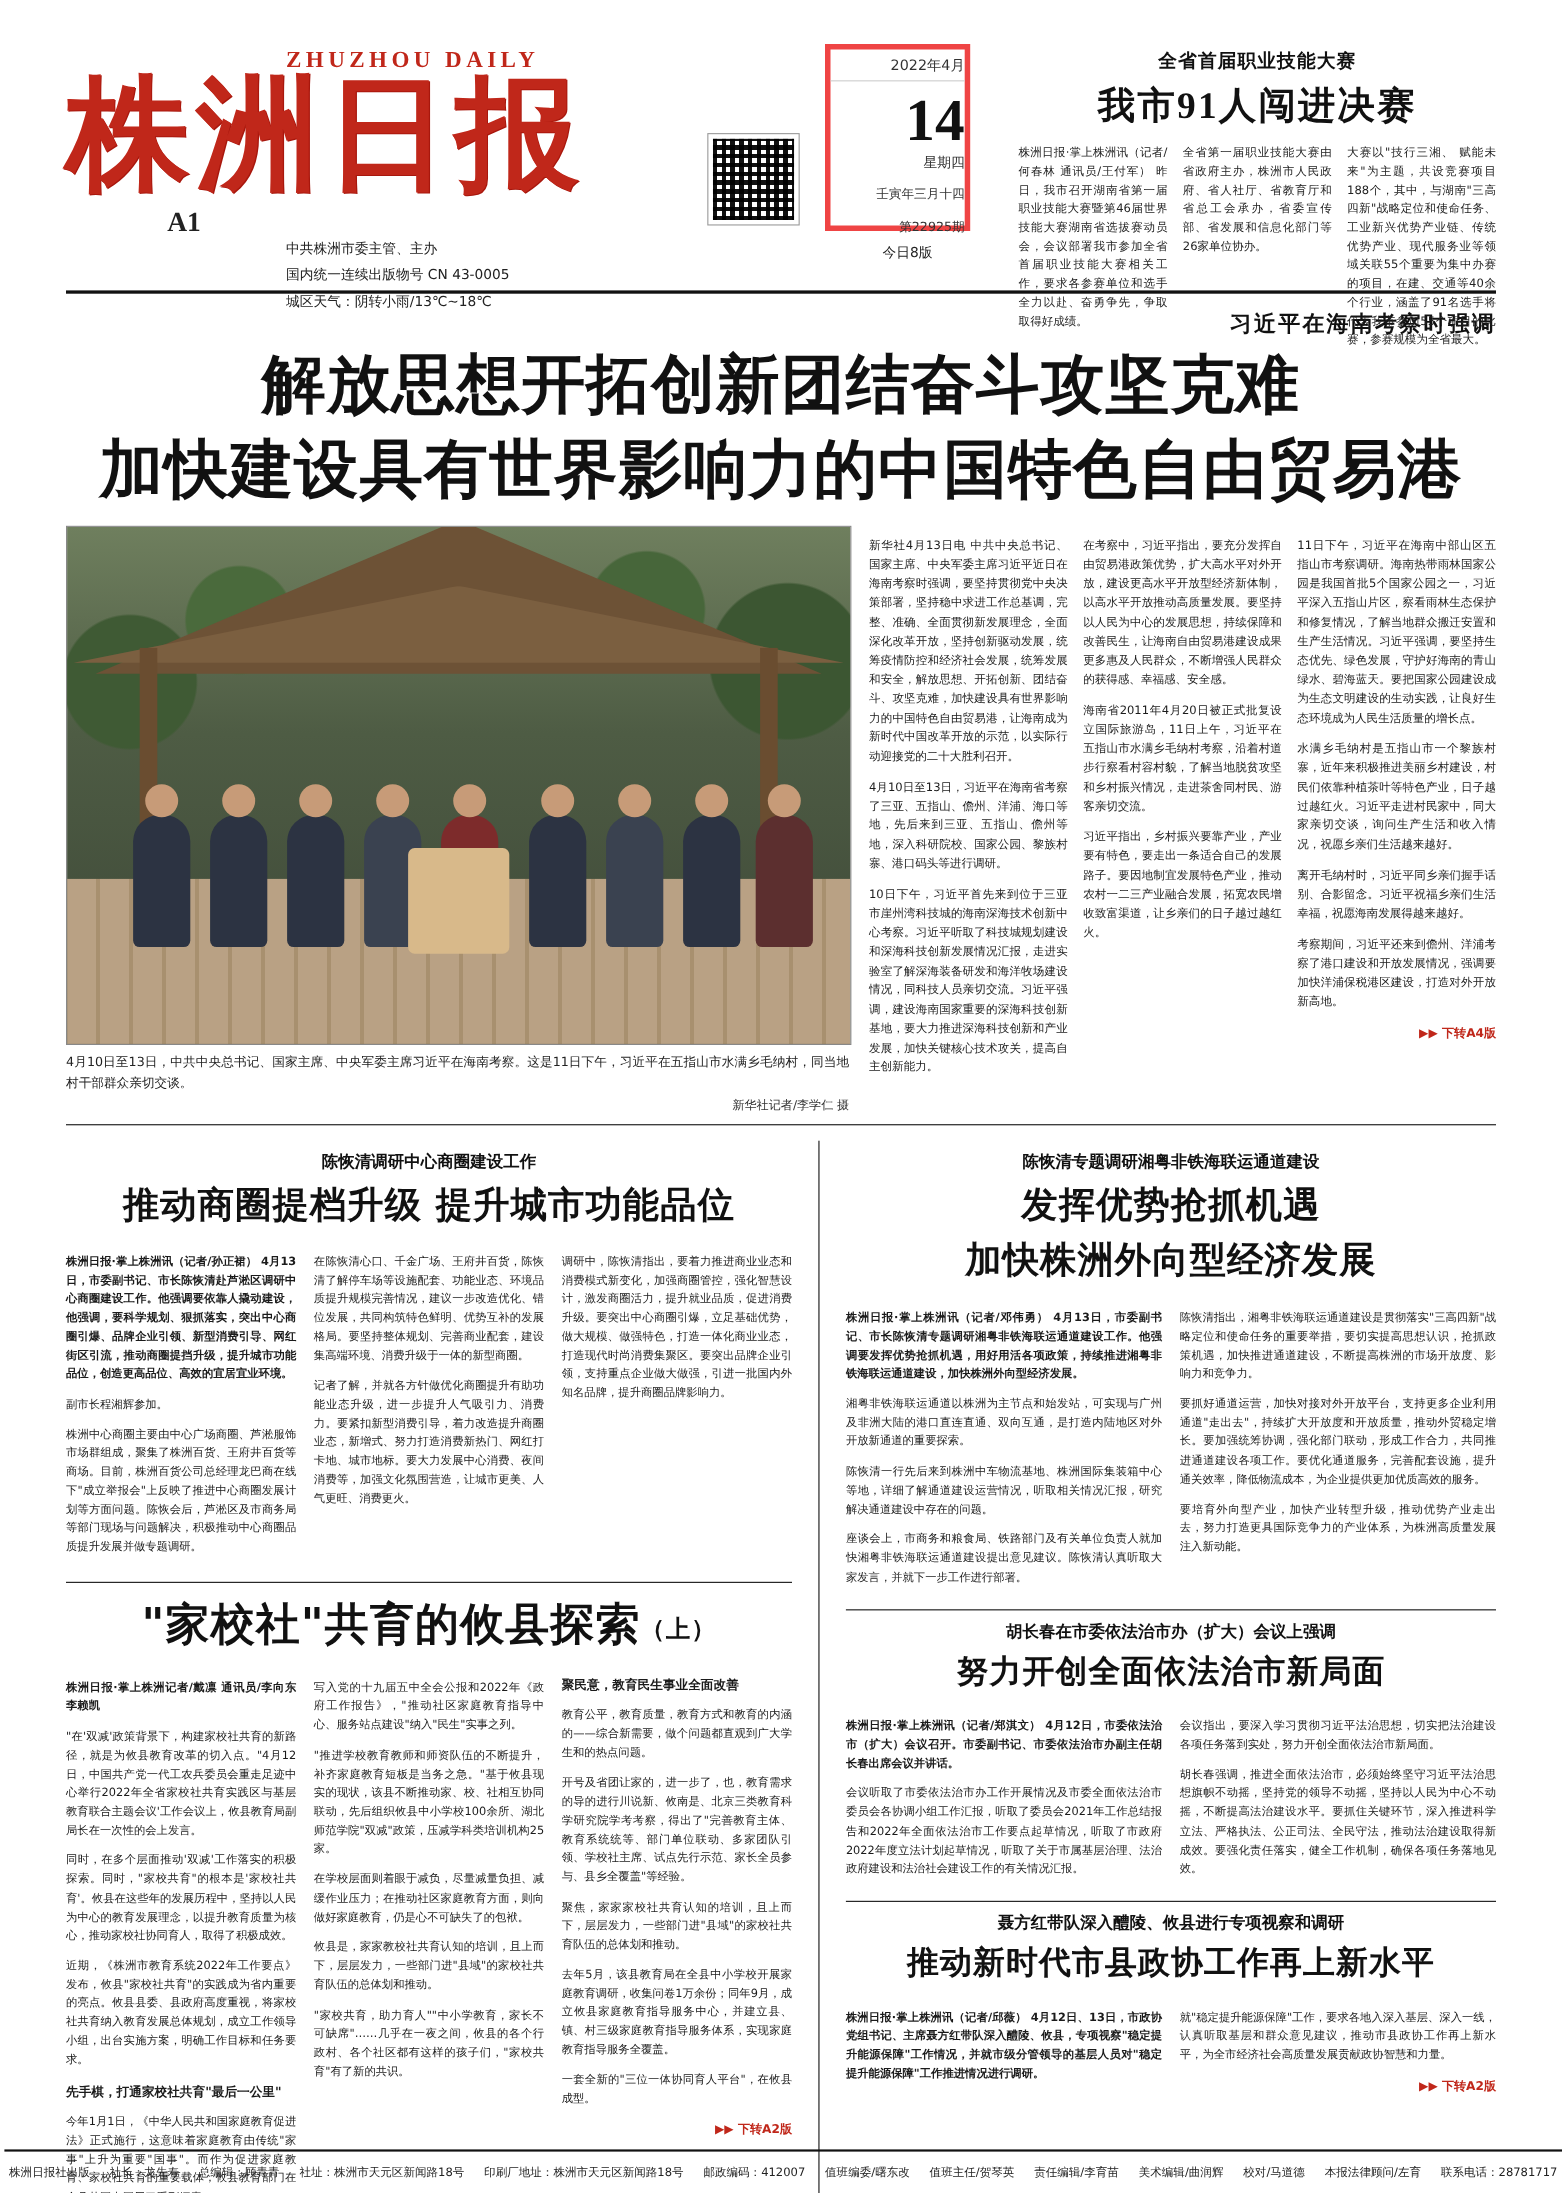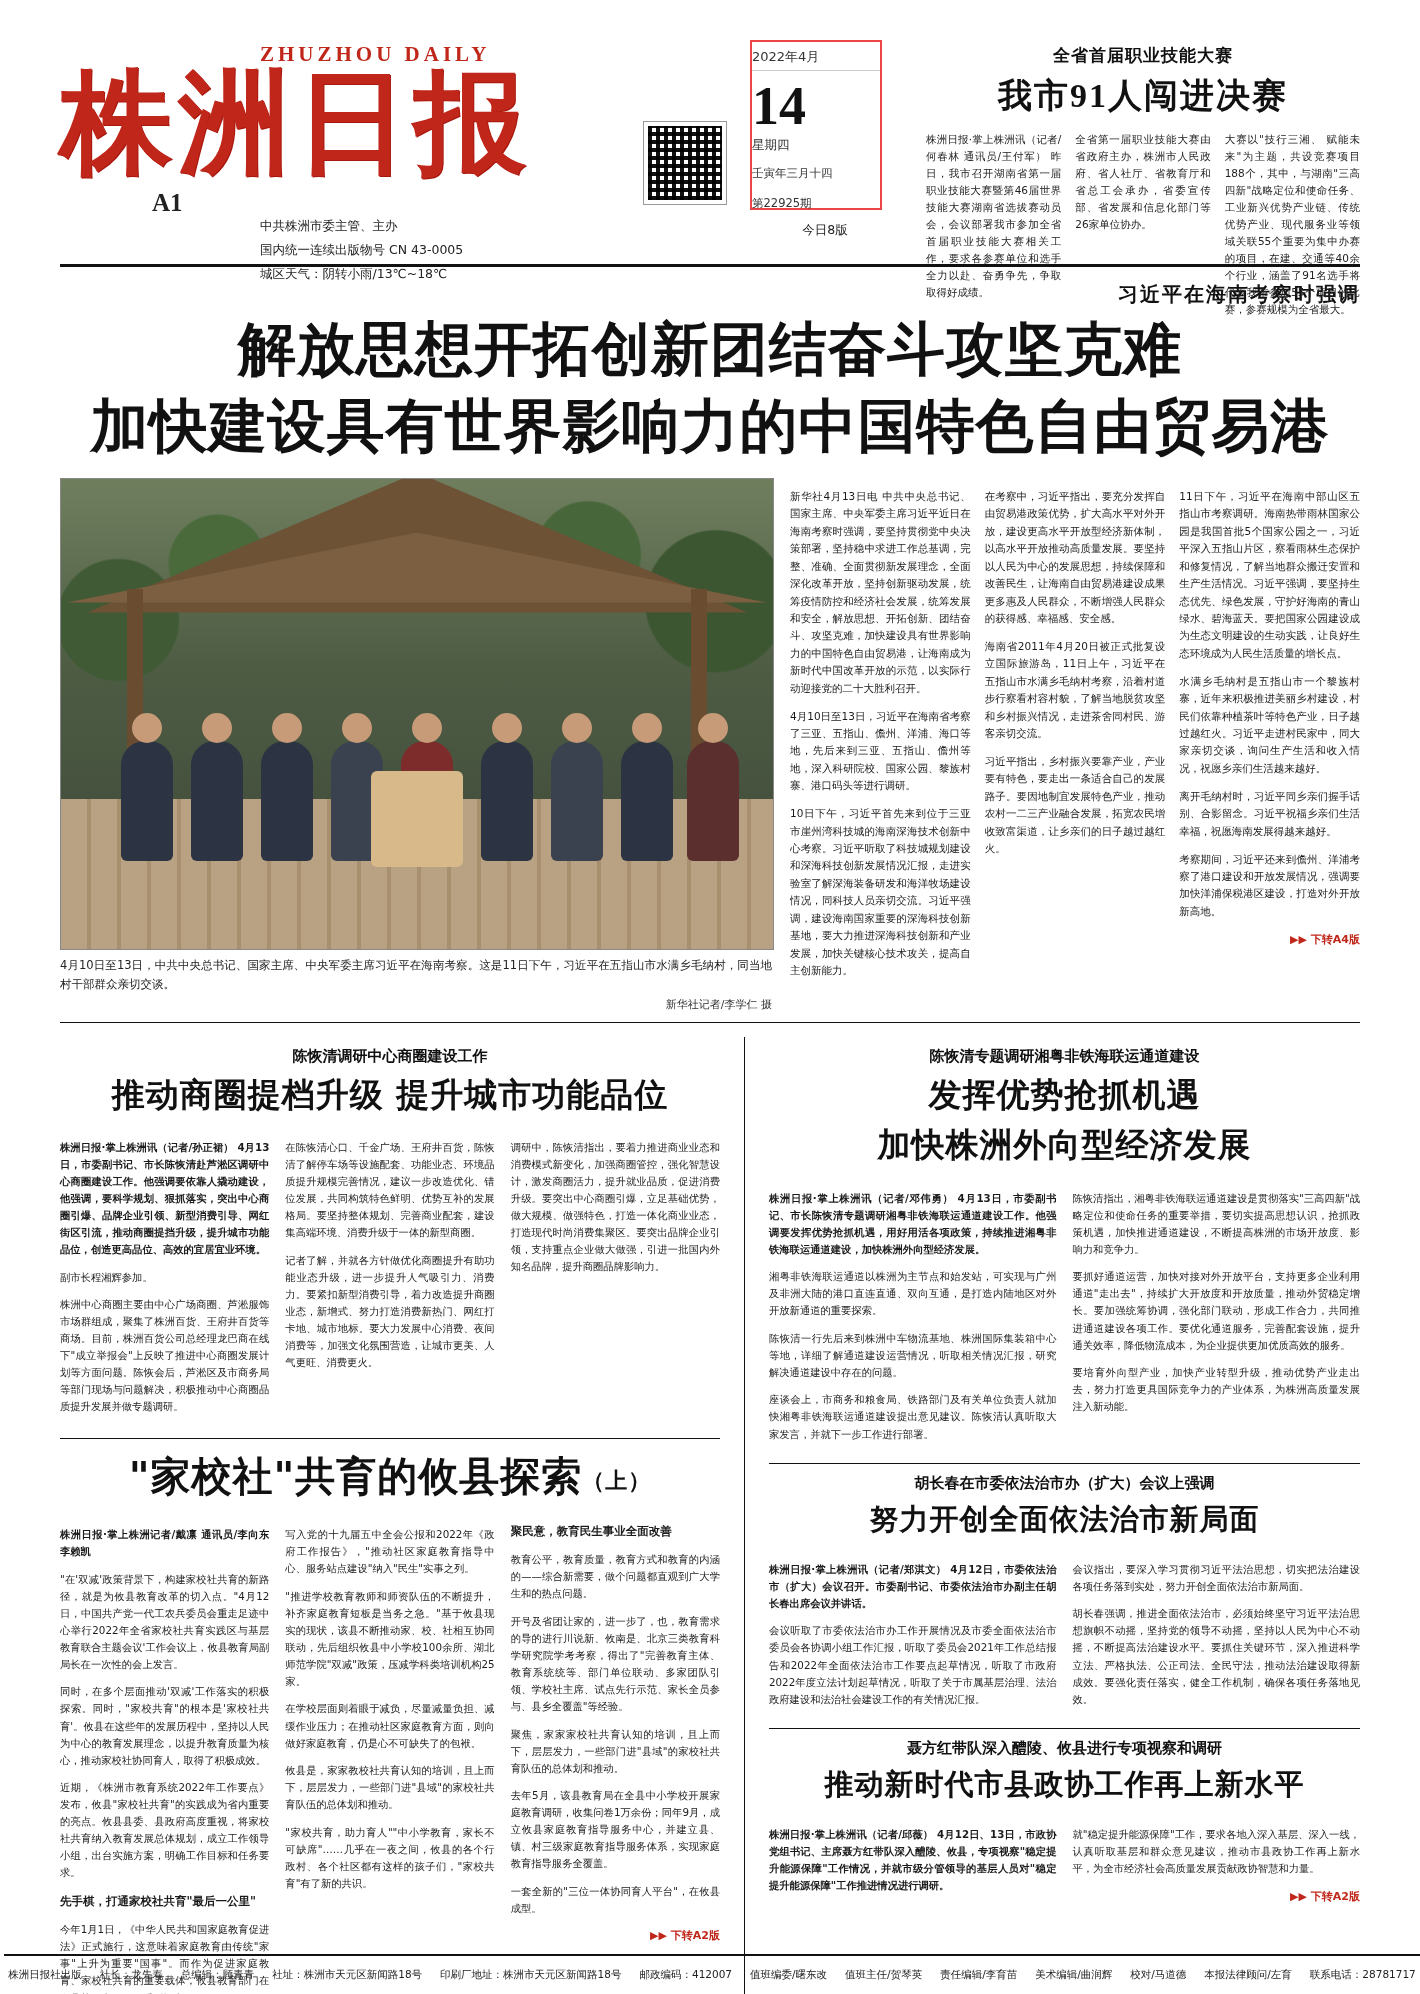--- a/index.html
+++ b/index.html
@@ -33,22 +33,22 @@
   .mast-mid{width:130px;position:relative;padding-top:34px;}
   .qr{
     width:74px;height:74px;background:
       repeating-linear-gradient(0deg,#111 0 4px,#fff 4px 8px),
       repeating-linear-gradient(90deg,#111 0 4px,transparent 4px 8px);
     background-blend-mode:multiply;border:4px solid #fff;outline:1px solid #999;
     margin:70px auto 0 auto;
   }
 
   .mast-date{
-    width:132px;border:2px solid #ef4444;box-sizing:border-box;
-    text-align:left;padding:6px 0 8px 0;height:170px;margin-top:22px;
+    width:132px;border:5px solid #ef4444;box-sizing:border-box;
+    text-align:right;padding:6px 0 8px 0;height:170px;margin-top:22px;
   }
   .mast-date .ymd{font-size:13px;color:#333;border-bottom:1px solid #ccc;padding-bottom:4px;}
   .mast-date .bigday{font-size:54px;font-weight:bold;line-height:1;margin:8px 0 4px 0;font-family:"Liberation Serif",serif;}
   .mast-date .week{font-size:12.5px;color:#333;}
   .mast-date .lunar{font-size:11.5px;color:#333;margin-top:10px;line-height:1.7;}
   .mast-today{font-size:12.5px;text-align:center;margin-top:12px;color:#222;}
 
   .mast-right{flex:1;padding-left:26px;padding-top:26px;}
   .mr-kicker{text-align:center;font-size:17px;font-weight:bold;letter-spacing:1px;}
   .mr-head{text-align:center;font-size:34px;font-weight:bold;letter-spacing:2px;margin-top:6px;font-family:"Liberation Serif",serif;}

